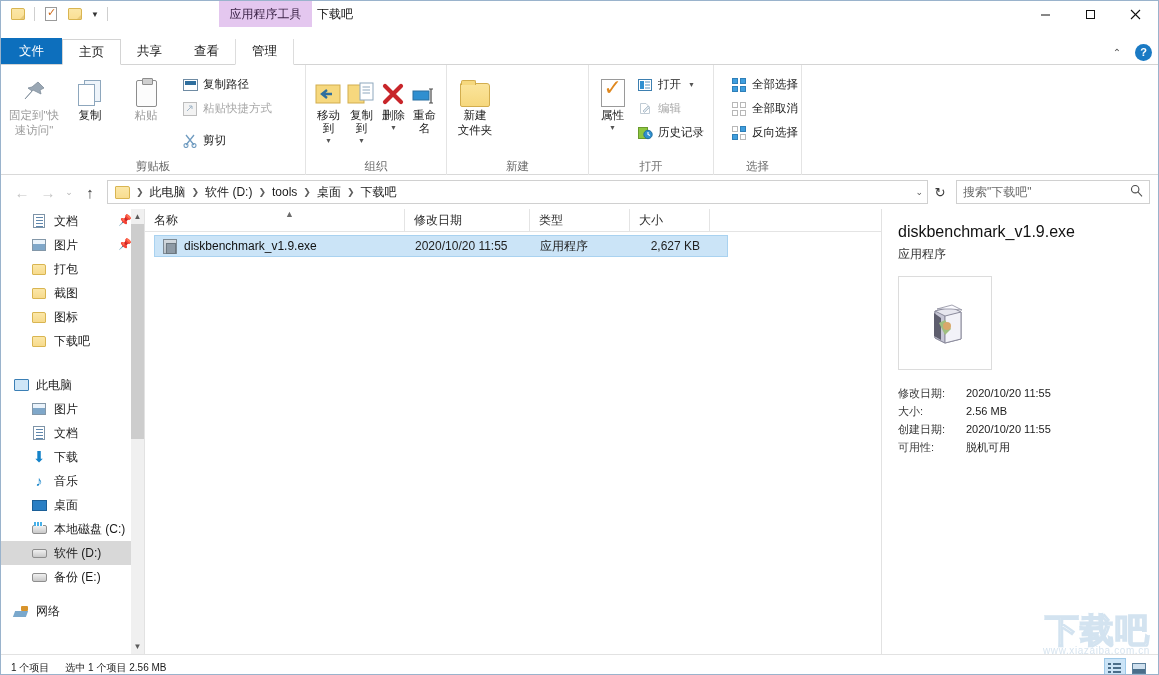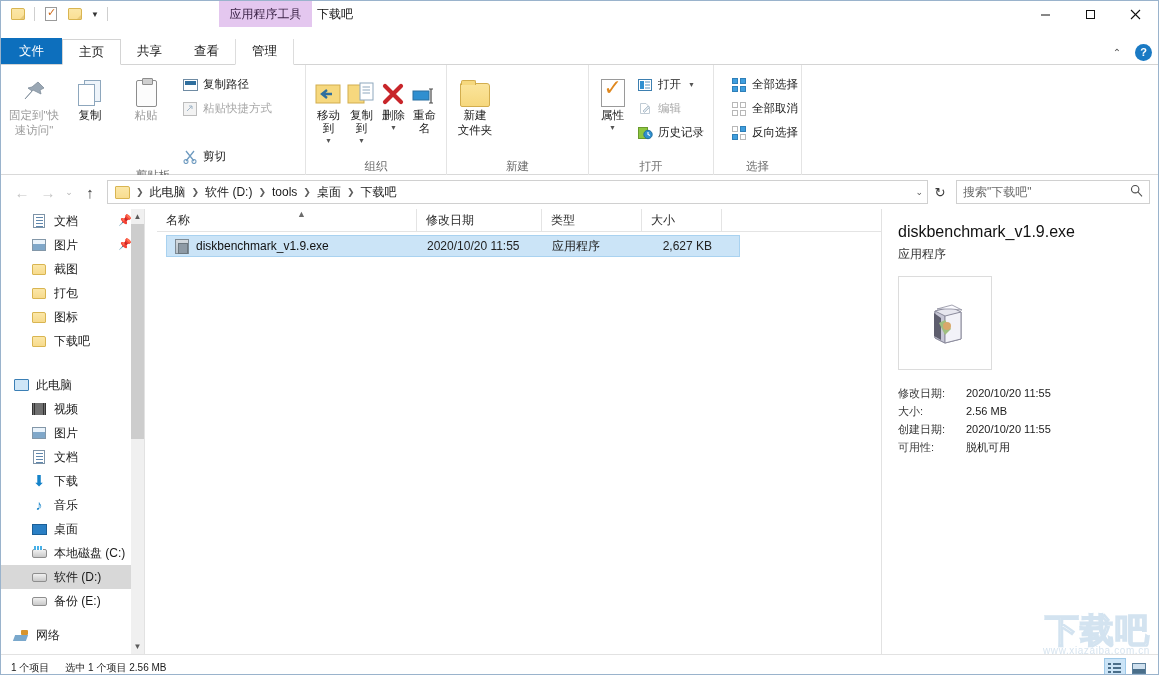--- a/index.html
+++ b/index.html
@@ -434,21 +434,20 @@
   }
   .pane-split {
     width: 1px; background: #e2e2e2; height: 445px;
   }
 
   
   #filelist {
     flex: 1;
     position: relative;
     background: #ffffff;
-    padding-left: 12px;
   }
   #colheaders {
     height: 23px;
     display: flex;
     border-bottom: 1px solid #e4e4e4;
     background: #ffffff;
     position: relative;
   }
   .colh {
     font-size: 12px; color: #2b2b2b;
@@ -671,21 +670,21 @@
           </div>
           <div class="smallbtn dim">
             <span class="sico">
               <svg width="14" height="14" viewBox="0 0 14 14">
                   <rect x="0.5" y="0.5" width="13" height="13" fill="#f3f3f3" stroke="#bdbdbd"></rect>
                   <path d="M4 9 L9 4 M9 4 H6 M9 4 V7" stroke="#9fb4c6" fill="none"></path>
                 </svg>
             </span>
             <span>粘贴快捷方式</span>
           </div>
-          <div class="smallbtn" style="margin-top:24px">
+          <div class="smallbtn" style="margin-top:8px">
             <span class="sico">
               <svg width="15" height="15" viewBox="0 0 15 15">
                 <path d="M3 2 L11 12 M11 2 L3 12" stroke="#6f9bc0" stroke-width="1.3" fill="none"></path>
                 <circle cx="3" cy="12.5" r="2" fill="none" stroke="#6f9bc0" stroke-width="1.1"></circle>
                 <circle cx="11" cy="12.5" r="2" fill="none" stroke="#6f9bc0" stroke-width="1.1"></circle>
               </svg>
             </span>
             <span>剪切</span>
           </div>
         </div>
@@ -888,57 +887,51 @@
         <span class="nvico">
             <span class="nv-pic"></span>
           </span>
         <span>图片</span>
         <span class="pin">📌</span>
       </div>
       <div class="nav-item indent2">
         <span class="nvico">
             <span class="nv-folder"></span>
           </span>
+        <span>打包</span>
+      </div>
+      <div class="nav-item indent2">
+        <span class="nvico">
+            <span class="nv-folder"></span>
+          </span>
         <span>截图</span>
       </div>
       <div class="nav-item indent2">
         <span class="nvico">
             <span class="nv-folder"></span>
           </span>
-        <span>打包</span>
+        <span>图标</span>
       </div>
       <div class="nav-item indent2">
         <span class="nvico">
             <span class="nv-folder"></span>
           </span>
-        <span>图标</span>
-      </div>
-      <div class="nav-item indent2">
-        <span class="nvico">
-            <span class="nv-folder"></span>
-          </span>
         <span>下载吧</span>
       </div>
 
       <div style="height:10px"></div>
 
 
       <div style="height:10px"></div>
 
       <div class="nav-item root">
         <span class="nvico">
             <span class="nv-pc"></span>
           </span>
         <span>此电脑</span>
-      </div>
-      <div class="nav-item indent2">
-        <span class="nvico">
-            <span class="nv-video"></span>
-          </span>
-        <span>视频</span>
       </div>
       <div class="nav-item indent2">
         <span class="nvico">
             <span class="nv-pic"></span>
           </span>
         <span>图片</span>
       </div>
       <div class="nav-item indent2">
         <span class="nvico">
             <span class="nv-doc"></span>

